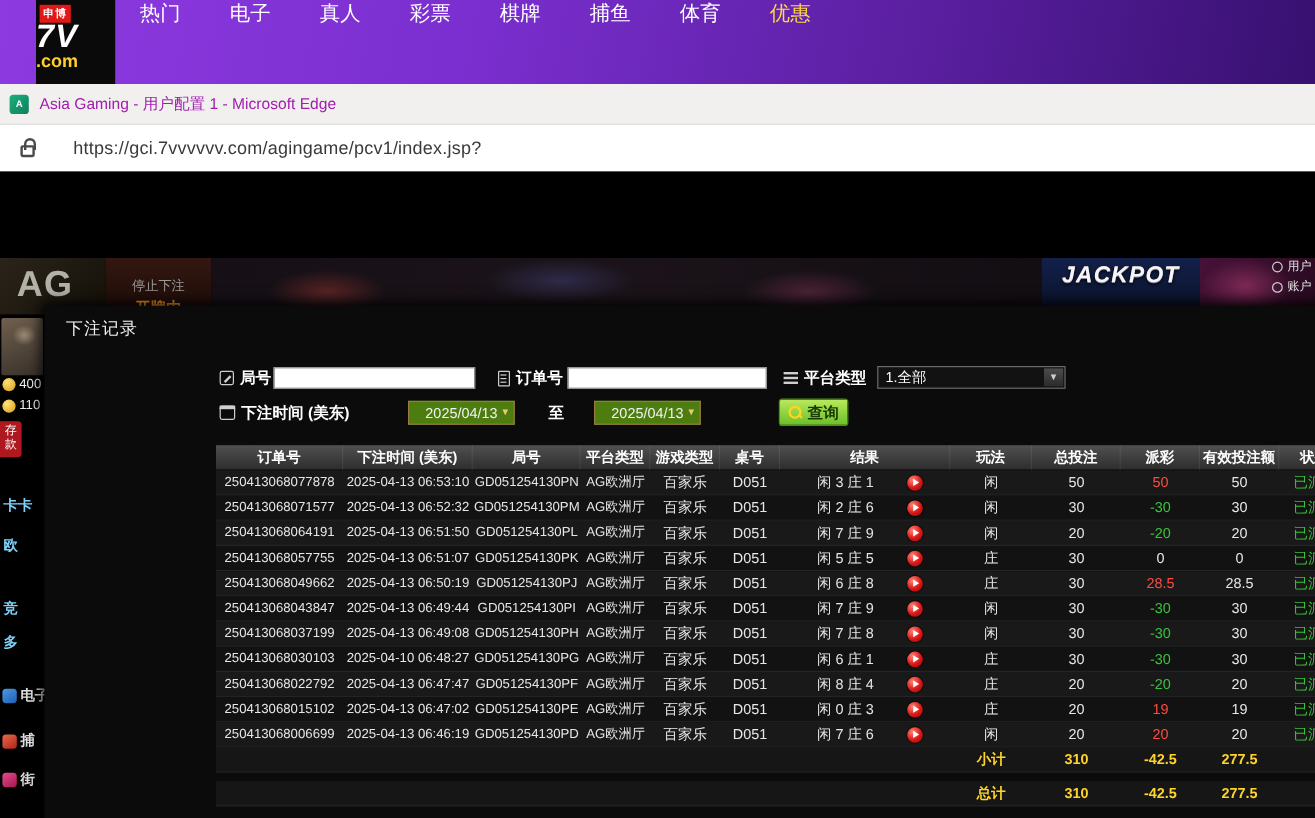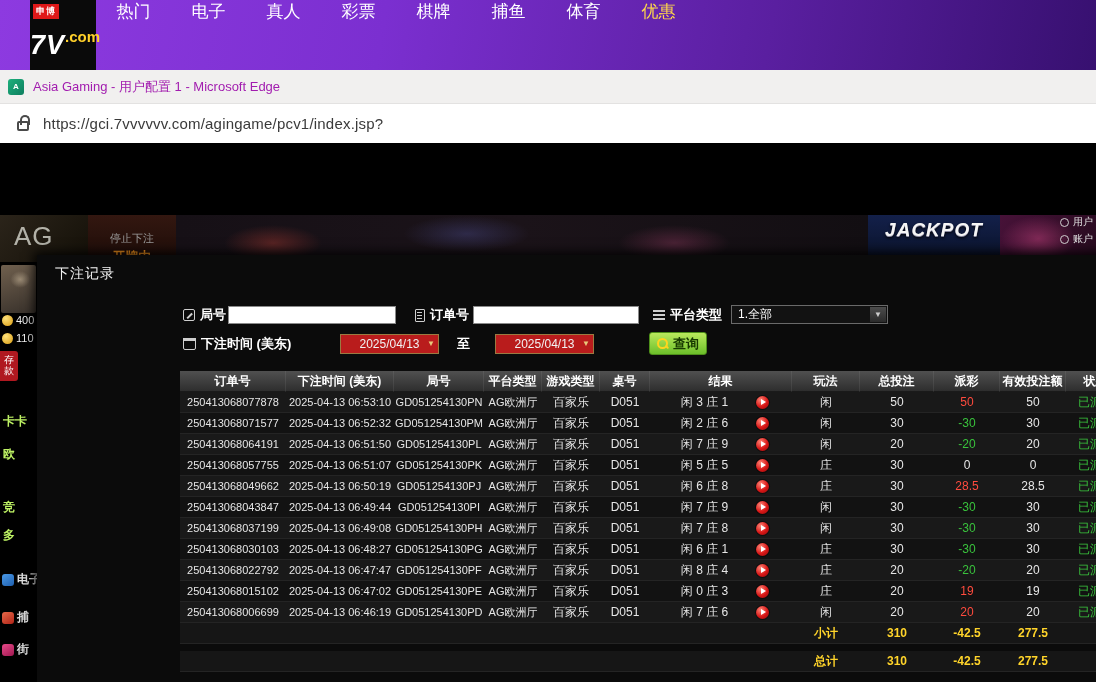--- a/index.html
+++ b/index.html
@@ -4,50 +4,50 @@
 <style>
   *{margin:0;padding:0;box-sizing:border-box}
   html,body{background:#333}
   .page{position:relative;width:1096px;height:682px;overflow:hidden;background:#000;
         font-family:"Liberation Sans","DejaVu Sans",sans-serif;-webkit-font-smoothing:antialiased}
 
   
   .site-banner{position:absolute;left:0;top:0;width:100%;height:70px;
     background:linear-gradient(100deg,#8d3ae0 0%,#7b2fd0 35%,#5a1fa0 70%,#371070 100%)}
   .logo{position:absolute;left:30px;top:0;width:66px;height:76px;background:#0a0a0a;
-        display:flex;align-items:center}
+        display:flex;flex-direction:column;align-items:flex-start}
   .logo-badge{position:absolute;left:3px;top:4px;background:#e01818;color:#fff;font-size:9px;
         padding:1px 3px;font-weight:bold;letter-spacing:1px}
   .logo-name{margin-top:15px;font-size:27px;font-weight:bold;font-style:italic;color:#fff;letter-spacing:1px}
   .logo-tld{font-size:15px;color:#ffd02a;font-weight:bold;margin-top:-3px}
   .nav{position:absolute;left:96px;top:0;height:70px;display:flex;align-items:flex-start}
   .nav-item{width:75px;text-align:center;color:#fff;font-size:17px;cursor:pointer}
   .nav-item.hl{color:#ffd84a}
 
   
   .titlebar{position:absolute;top:70px;left:0;width:100%;height:34px;background:#f1f0ef;
     border-bottom:1px solid #e3e2e1;display:flex;align-items:center;gap:9px;padding-left:8px}
   .favicon{width:16px;height:16px;border-radius:3px;background:linear-gradient(135deg,#1db07c,#0e7e5f);
     color:#fff;font-size:8px;font-weight:bold;display:flex;align-items:center;justify-content:center}
   .title-text{font-size:13px;color:#a21caf}
   .addressbar{position:absolute;top:104px;left:0;width:100%;height:39px;background:#fff;
-    display:flex;align-items:center;gap:14px;padding-left:17px}
+    display:flex;align-items:center;gap:32px;padding-left:17px}
   .lock{position:relative;width:12px;height:10px;border:2px solid #4a4a4a;border-radius:2px;margin-top:5px}
   .lock:before{content:"";position:absolute;left:1px;top:-8px;width:6px;height:8px;
     border:2px solid #4a4a4a;border-bottom:none;border-radius:5px 5px 0 0}
   .url-text{font-size:15px;color:#3a3a3a;letter-spacing:.2px}
 
   
   .content{position:absolute;top:143px;left:0;right:0;bottom:0;background:#000}
 
   
   .strip{position:absolute;top:72px;left:0;width:100%;height:47px}
   .strip>div{position:absolute;top:0;height:47px;overflow:hidden}
   .strip-left{left:0;width:88px;background:linear-gradient(135deg,#2b241a,#141008)}
-  .ag-mark{position:absolute;left:14px;top:6px;font-size:26px;font-weight:normal;color:rgba(205,205,195,.85);letter-spacing:1px}
+  .ag-mark{position:absolute;left:14px;top:6px;font-size:30px;font-weight:bold;color:rgba(205,205,195,.85);letter-spacing:1px}
   .strip-status{left:88px;width:88px;background:linear-gradient(180deg,#331710,#1d0c08);text-align:center}
   .stop-text{margin-top:16px;font-size:11px;color:#9a9a9a}
   .deal-text{margin-top:2px;font-size:13px;font-weight:bold;color:#ff9a1e}
   .strip-mid{left:176px;width:692px;background:
     radial-gradient(70px 26px at 14% 60%,rgba(140,50,45,.55),transparent 70%),
     radial-gradient(90px 26px at 42% 40%,rgba(70,70,130,.45),transparent 70%),
     radial-gradient(80px 26px at 72% 60%,rgba(150,60,100,.4),transparent 70%),
     linear-gradient(90deg,#161016,#1b1319 50%,#120e12)}
   .strip-jackpot{left:868px;width:132px;background:linear-gradient(180deg,#13204a,#0a1228);text-align:center}
   .jackpot-word{margin-top:4px;font-size:19px;font-weight:800;font-style:italic;color:#f5f5f5;
@@ -62,21 +62,21 @@
   .um-ic{width:9px;height:9px;border:1px solid #cfcfcf;border-radius:50%}
 
   
   .rail{position:absolute;left:0;top:0;width:37px;height:100%}
   .avatar{position:absolute;left:1px;top:122px;width:35px;height:48px;border-radius:2px;
     background:radial-gradient(14px 12px at 55% 30%,#9a8a74,transparent 70%),linear-gradient(160deg,#70604e,#37302a)}
   .bal{position:absolute;left:2px;display:flex;align-items:center;gap:3px;color:#f0f0f0;font-size:11px;white-space:nowrap}
   .coin{width:11px;height:11px;border-radius:50%;background:radial-gradient(circle at 35% 30%,#ffe27a,#d89b12);flex:none}
   .deposit{position:absolute;left:0;top:208px;width:18px;height:30px;background:#b01820;color:#fff;
     font-size:10px;line-height:11px;padding:3px 3px;border-radius:0 3px 3px 0;text-align:center}
-  .railtxt{position:absolute;left:3px;color:#bef264;font-size:12px;font-weight:bold;white-space:nowrap}
+  .railtxt{position:absolute;left:3px;color:#7dd3fc;font-size:12px;font-weight:bold;white-space:nowrap}
   .rail-row{position:absolute;left:2px;display:flex;align-items:center;gap:3px;color:#e0e0e0;
     font-size:12px;font-weight:bold;white-space:nowrap}
   .mini-ic{width:12px;height:12px;border-radius:3px;flex:none}
   .ic-blue{background:linear-gradient(145deg,#4a9ae8,#1f5fae)}
   .ic-red{background:linear-gradient(145deg,#e86a4a,#b02418)}
   .ic-pink{background:linear-gradient(145deg,#e84a8a,#a01850)}
 
   
   .panel{position:absolute;left:37px;top:112px;width:1100px;height:468px;background:#0b0b0b;
     box-shadow:-3px -3px 10px rgba(0,0,0,.85)}
@@ -121,21 +121,21 @@
     box-shadow:0 4px 0 #cfcfcf,0 8px 0 #cfcfcf}
   .icon-cal{width:13px;height:12px;border:1.5px solid #cfcfcf;border-radius:2px;position:relative;flex:none}
   .icon-cal:before{content:"";position:absolute;left:-1px;top:-1px;right:-1px;height:3px;background:#cfcfcf}
 
   .f-input{position:absolute;height:18px;background:#fff;border:1px solid #8a8a8a;font-size:12px;padding:0 4px;color:#222}
   .f-select{position:absolute;height:19px;background:#121212;border:1px solid #6a6a6a;color:#fff;
     font-size:12px;line-height:17px;padding-left:6px;cursor:pointer}
   .sel-arrow{position:absolute;right:1px;top:1px;bottom:1px;width:16px;
     background:linear-gradient(180deg,#4c4c4c,#2b2b2b);display:flex;align-items:center;justify-content:center;
     color:#ccc;font-size:8px}
-  .f-date{position:absolute;height:20px;width:99px;background:#b91c1c;border:1px solid #9a7a42;color:#f2f2f2;
+  .f-date{position:absolute;height:20px;width:89px;background:#4d7c0f;border:1px solid #9a7a42;color:#f2f2f2;
     font-size:12px;line-height:18px;text-align:center;cursor:pointer}
   .f-date .darr{position:absolute;right:3px;top:0;font-size:8px;color:#e8c87a;line-height:18px}
   .f-search{position:absolute;left:612px;top:77px;width:58px;height:23px;border:1px solid #4e8f1a;border-radius:3px;
     background:linear-gradient(180deg,#b9e95c,#6cbf2a);display:flex;align-items:center;justify-content:center;gap:4px;
     font-size:13px;font-weight:bold;color:#173a00;cursor:pointer}
   .icon-search{position:relative;width:12px;height:12px;flex:none}
   .icon-search:before{content:"";position:absolute;left:0;top:0;width:7px;height:7px;border:2px solid #ffd51e;border-radius:50%}
   .icon-search:after{content:"";position:absolute;left:8px;top:8px;width:4px;height:2px;background:#ffd51e;
     transform:rotate(45deg);border-radius:1px}
 
@@ -439,21 +439,21 @@
                 </span>
               </div>
               <div class="td c7" data-name="table-cell">闲</div>
               <div class="td c8" data-name="table-cell">30</div>
               <div class="td c9 lose" data-name="table-cell">-30</div>
               <div class="td c10" data-name="table-cell">30</div>
               <div class="td c11 status" data-name="table-cell">已派彩</div>
             </div>
             <div class="tr grid12 odd" data-name="table-row">
               <div class="td c0" data-name="table-cell">250413068030103</div>
-              <div class="td c1" data-name="table-cell">2025-04-13 06:48:27</div>
+              <div class="td c1" data-name="table-cell">2025-04-10 06:48:27</div>
               <div class="td c2" data-name="table-cell">GD051254130PG</div>
               <div class="td c3" data-name="table-cell">AG欧洲厅</div>
               <div class="td c4" data-name="table-cell">百家乐</div>
               <div class="td c5" data-name="table-cell">D051</div>
               <div class="td c6" data-name="result-cell">
                 <span class="result-text" data-name="result-text">闲 6 庄 1</span>
                 <span class="play-button" data-name="replay-button">
                   <span class="play-tri" data-name="play-icon"></span>
                 </span>
               </div>

